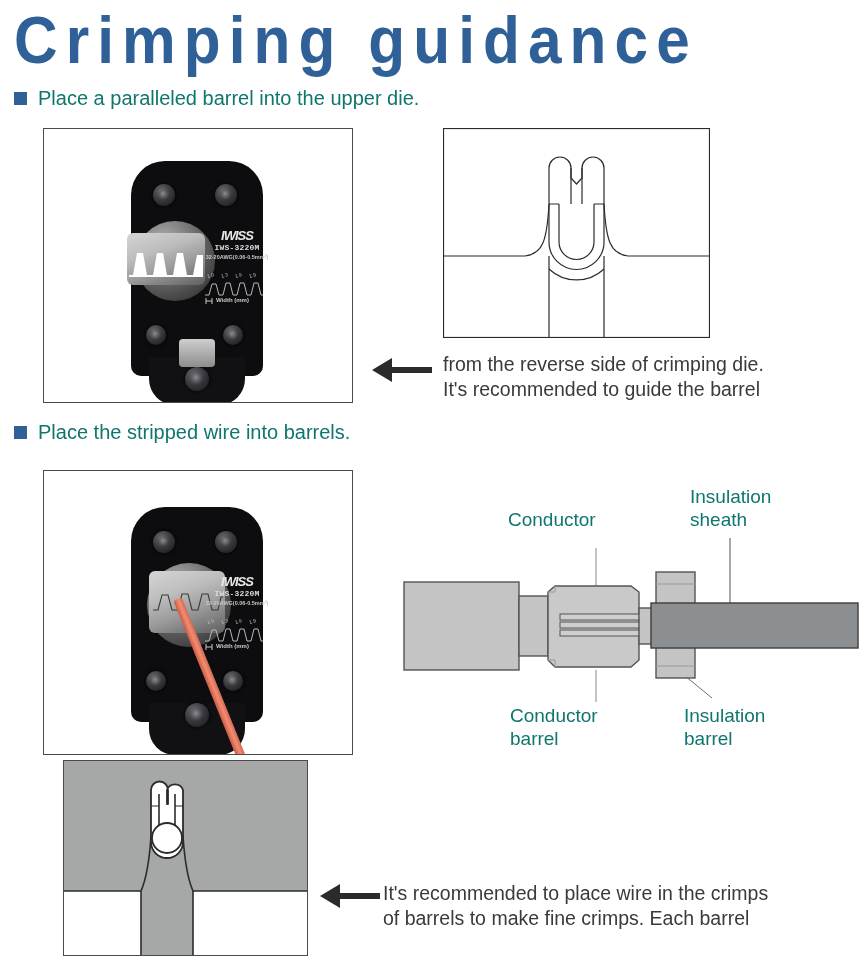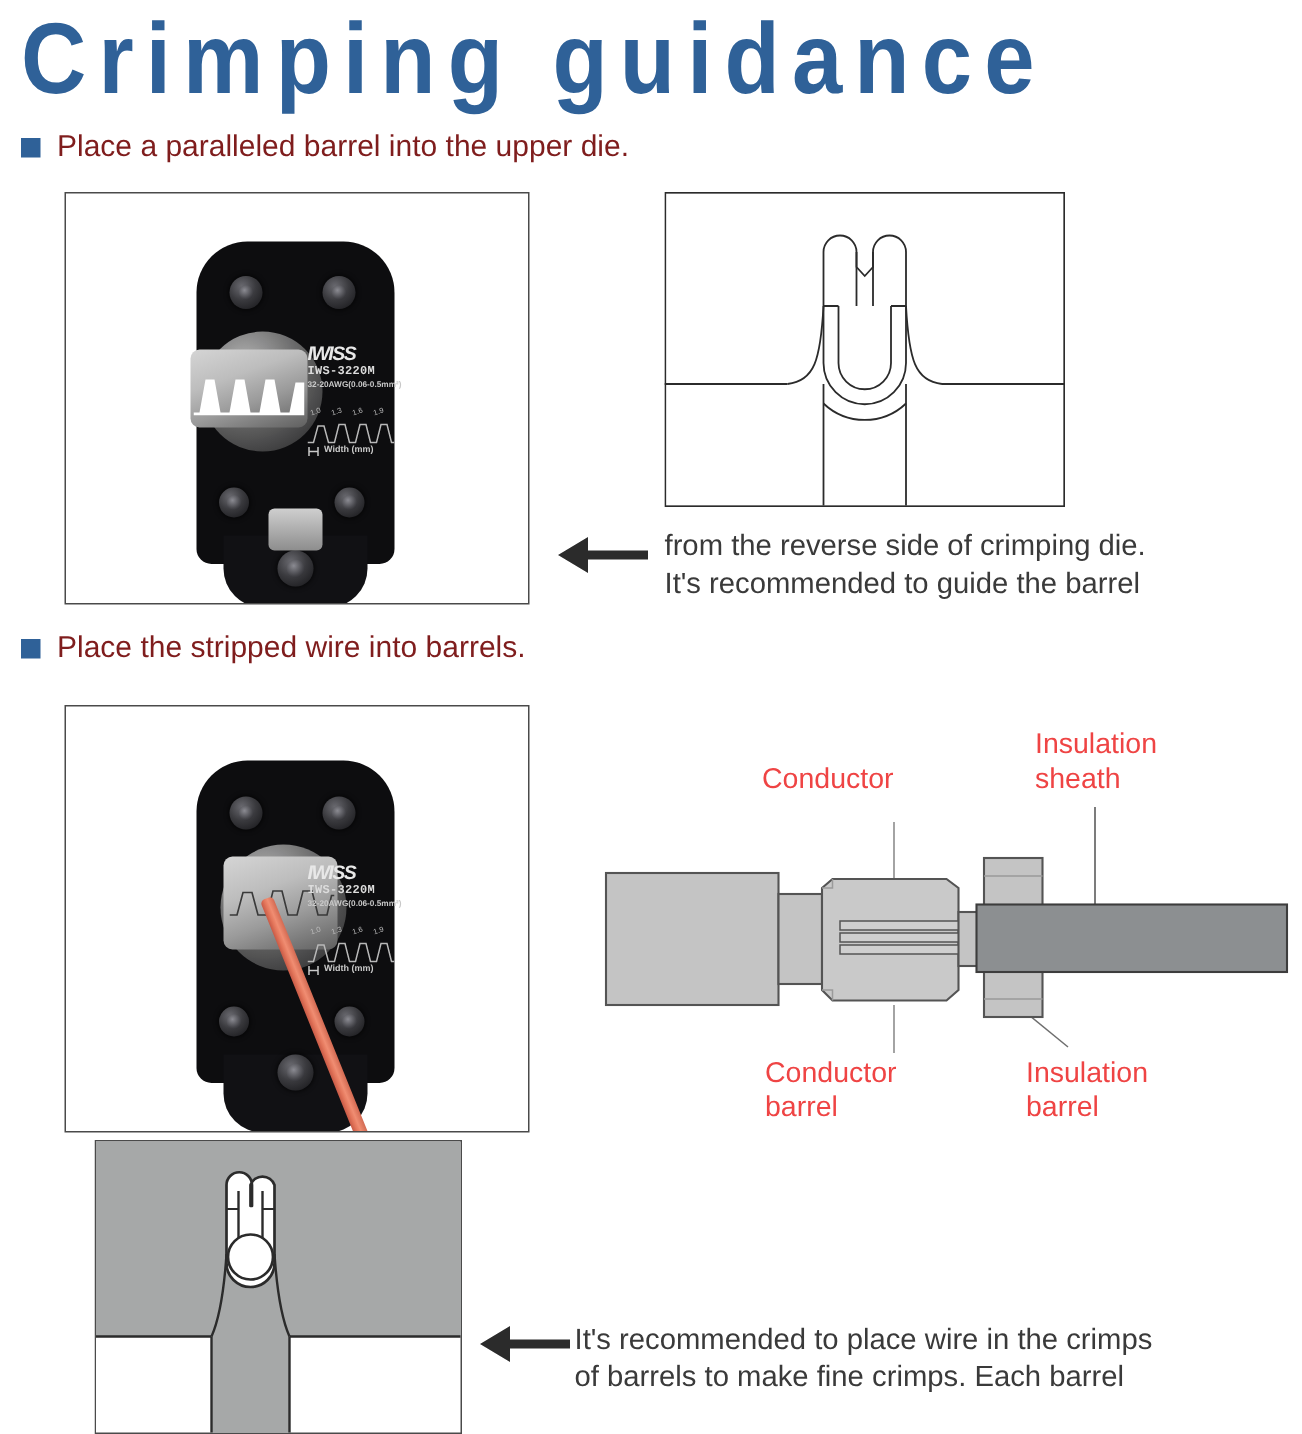--- a/index.html
+++ b/index.html
@@ -37,21 +37,21 @@
     align-items: center;
     gap: 11px;
   }
   .bullet-sq {
     width: 13px; height: 13px;
     background: #2f6198;
     flex: 0 0 auto;
   }
   .bullet-text {
     font-size: 20px;
-    color: #7f1d1d;
+    color: #0f766e;
     line-height: 24px;
     white-space: nowrap;
   }
   #bullet1 { left: 14px; top: 86px; }
   #bullet2 { left: 14px; top: 420px; }
 
   
   .photo-frame {
     position: absolute;
     border: 1px solid #4a4a4a;
@@ -94,21 +94,21 @@
     background: linear-gradient(160deg,#d5d5d5 0%,#bdbdbd 35%,#9b9b9b 62%,#5f5f5f 100%);
     border-radius: 6px;
   }
   .die-circle {
     position: absolute;
     border-radius: 50%;
     background: radial-gradient(circle at 35% 28%, rgba(190,190,190,.95) 0%, rgba(120,120,120,.75) 55%, rgba(40,40,40,.85) 100%);
     filter: blur(.3px);
   }
   .jaw-teeth { position: absolute; }
-  .brand-block { position: absolute; color:#cfcfcf; text-align:left; }
+  .brand-block { position: absolute; color:#cfcfcf; text-align:center; }
   .brand-name {
     font-family: "Liberation Sans", sans-serif;
     font-weight: bold;
     font-style: italic;
     font-size: 13px;
     letter-spacing: -1px;
     color: #e8e8e8;
     line-height: 13px;
   }
   .brand-model {
@@ -162,21 +162,21 @@
   #note1 { left: 443px; top: 352px; width: 410px; }
   #note2 { left: 383px; top: 881px; width: 470px; }
   .arrow { position: absolute; }
   #arrow1 { left: 370px; top: 355px; width: 62px; height: 30px; }
   #arrow2 { left: 318px; top: 881px; width: 62px; height: 30px; }
 
   
   .diag-label {
     position: absolute;
     font-size: 19px;
-    color: #ef4444;
+    color: #0f766e;
     line-height: 23px;
     white-space: pre-line;
   }
   #lbl-conductor       { left: 508px; top: 508px; }
   #lbl-insul-sheath    { left: 690px; top: 485px; }
   #lbl-conductor-barrel{ left: 510px; top: 704px; }
   #lbl-insul-barrel    { left: 684px; top: 704px; }
 </style>
 </head>
 <body>

